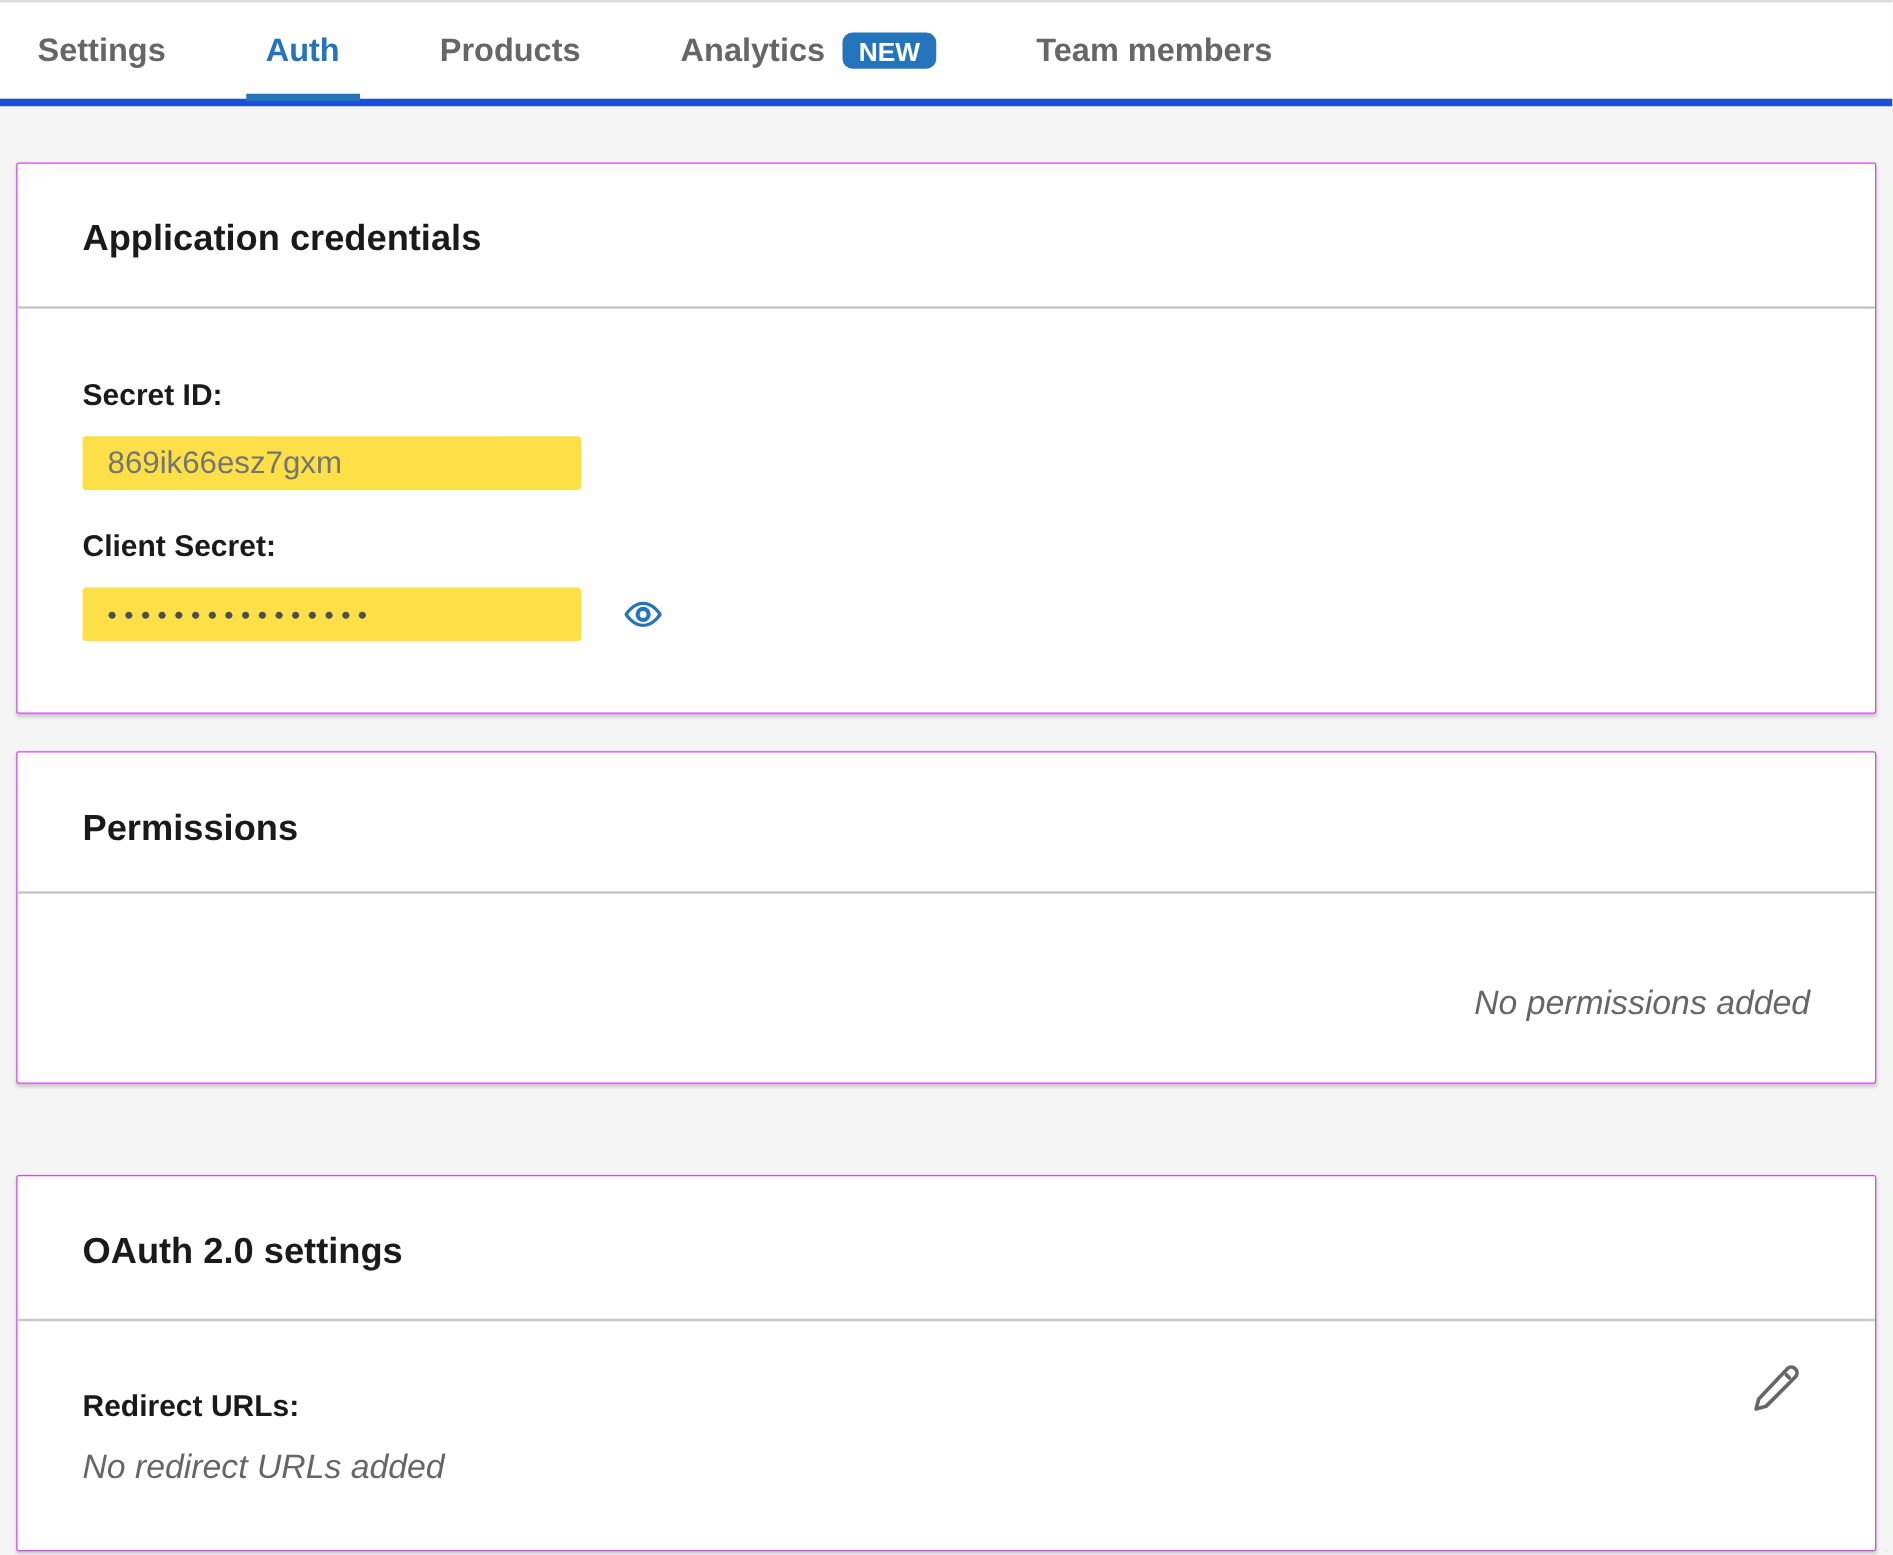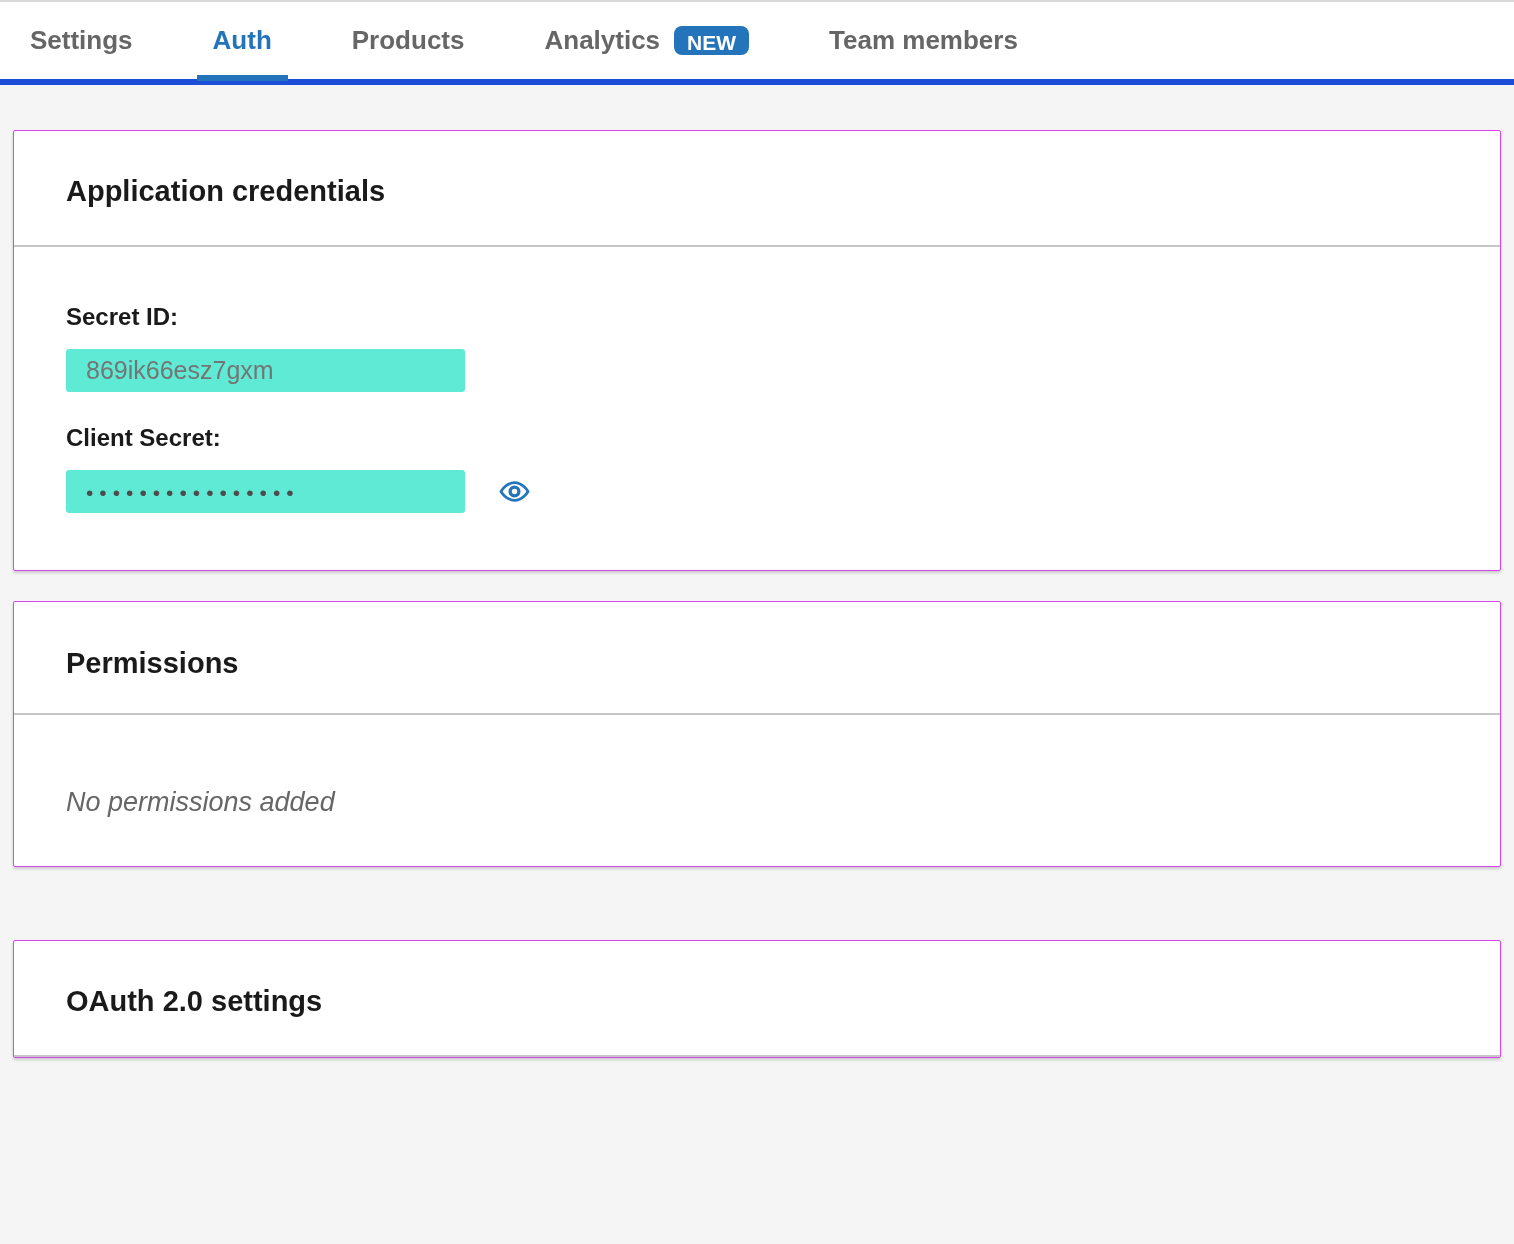--- a/index.html
+++ b/index.html
@@ -74,21 +74,21 @@
   .card-credentials .card-body { padding: 56px 52px 57px; }
   .field-label {
     font-size: 24px;
     font-weight: bold;
     line-height: 28px;
     margin-bottom: 18px;
   }
   .field-box {
     width: 399px;
     height: 43px;
-    background: #5eead4;
+    background: #fde047;
     border-radius: 3px;
     display: flex;
     align-items: center;
     padding-left: 20px;
     font-size: 25px;
     color: #757575;
   }
   .field-gap { height: 32px; }
   .secret-row {
     display: flex;
@@ -108,21 +108,21 @@
     padding: 0;
     cursor: pointer;
     display: flex;
     align-items: center;
     justify-content: center;
   }
 
   
   .card-permissions { margin-top: 30px; }
   .card-permissions .card-header { padding: 45px 52px 34px; }
-  .card-permissions .card-body { padding: 72px 52px 48px; }
+  .card-permissions .card-body { padding: 72px 52px 48px; text-align: right; }
   .empty-text {
     font-style: italic;
     font-size: 27px;
     color: #666666;
   }
 
   
   .card-oauth { margin-top: 73px; }
   .card-oauth .card-body {
     position: relative;
@@ -198,15 +198,28 @@
     </div>
     <div class="card-body">
       <div class="empty-text">No permissions added</div>
     </div>
   </section>
 
   <section class="card card-oauth">
     <div class="card-header">
       <h2 class="card-title">OAuth 2.0 settings</h2>
     </div>
+    <div class="card-body">
+      <div class="field-label">Redirect URLs:</div>
+      <div class="empty-text">No redirect URLs added</div>
+
+      <button class="icon-btn edit-btn">
+        <span style="display:flex;">
+          <svg width="42" height="42" viewBox="0 0 24 24" fill="none" stroke="#666666" stroke-width="1.7" stroke-linejoin="round" stroke-linecap="round">
+            <path d="M17 3.5a2.6 2.6 0 0 1 3.7 3.7L7.3 20.6 2.8 21.8 4 17.3 17 3.5z"></path>
+            <path d="M16.6 6.2l1.4 1.4"></path>
+          </svg>
+        </span>
+      </button>
+    </div>
   </section>
 
 </main>
 
 </body></html>

